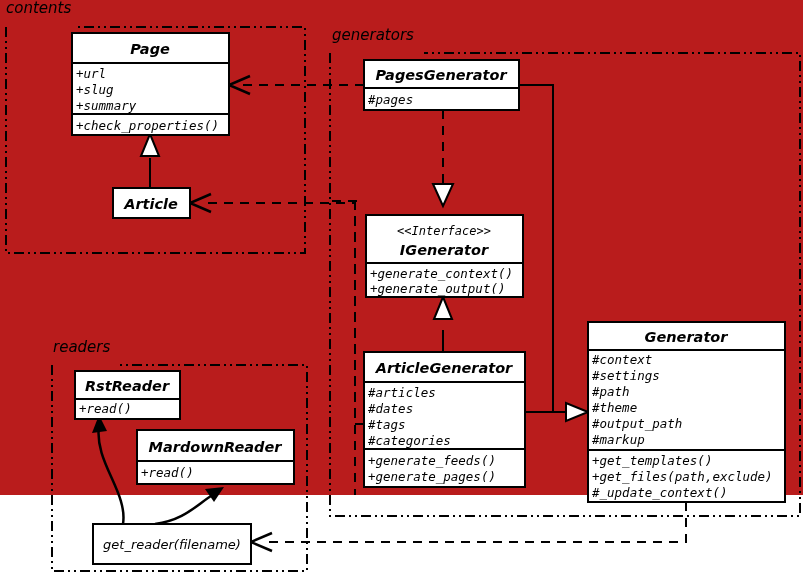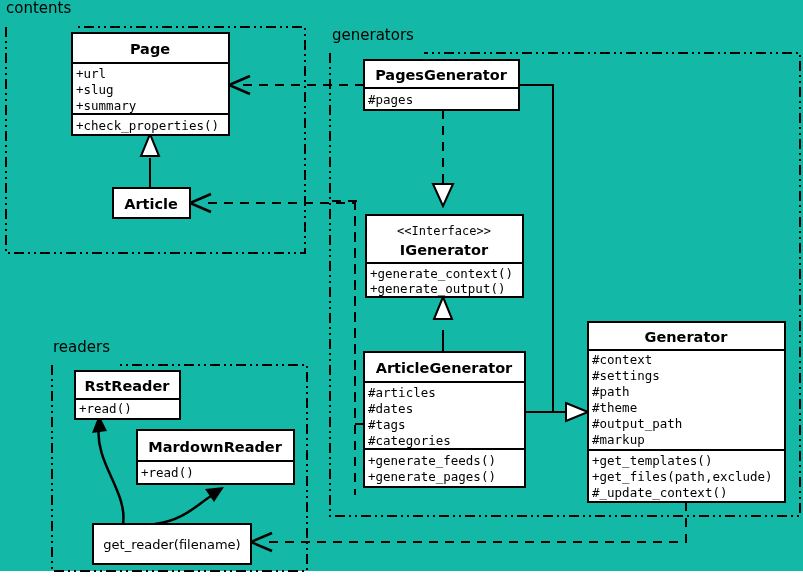--- a/index.html
+++ b/index.html
@@ -9,22 +9,23 @@
   }
   body {
     width: 803px;
     height: 579px;
     overflow: hidden;
     font-family: "DejaVu Sans", sans-serif;
   }
   #diagram-root {
     position: relative;
     width: 803px;
-    height: 571px;
-    background: #14b8a6;
+    height: 495px;
+    background: #b91c1c;
+    font-style: italic;
   }
   svg#uml {
     display: block;
     width: 803px;
     height: 579px;
   }
   .pkg-border {
     fill: none;
     stroke: #000000;
     stroke-width: 2;

